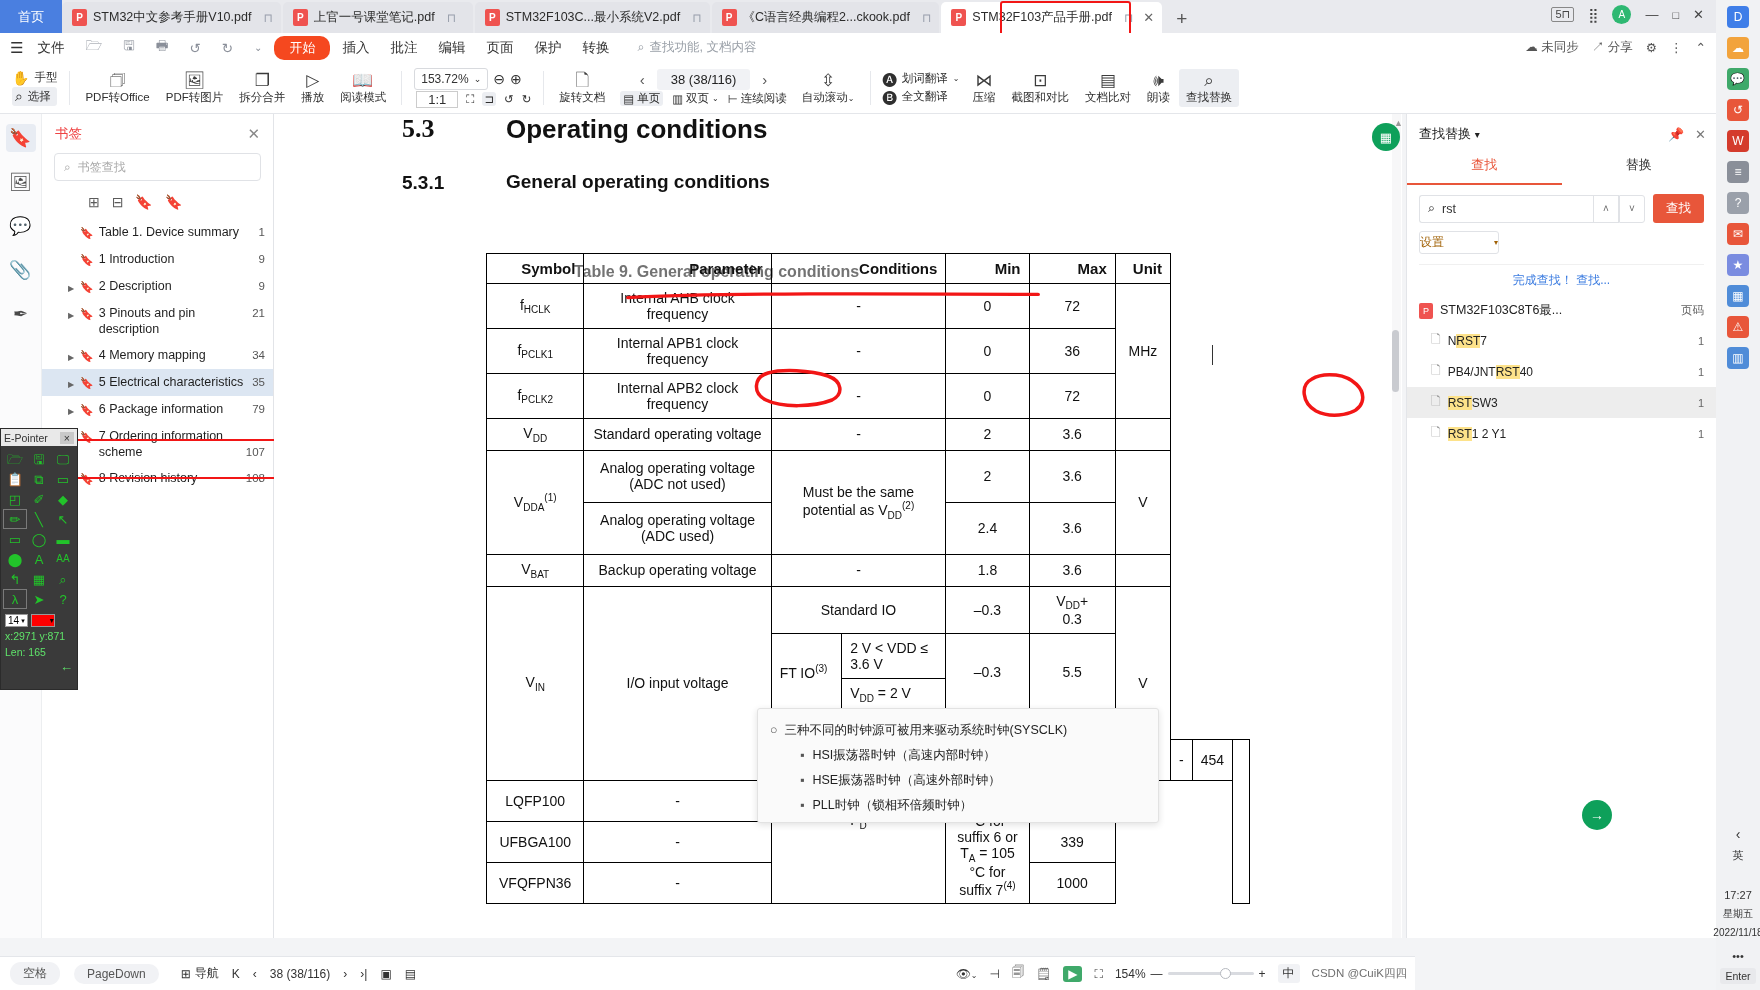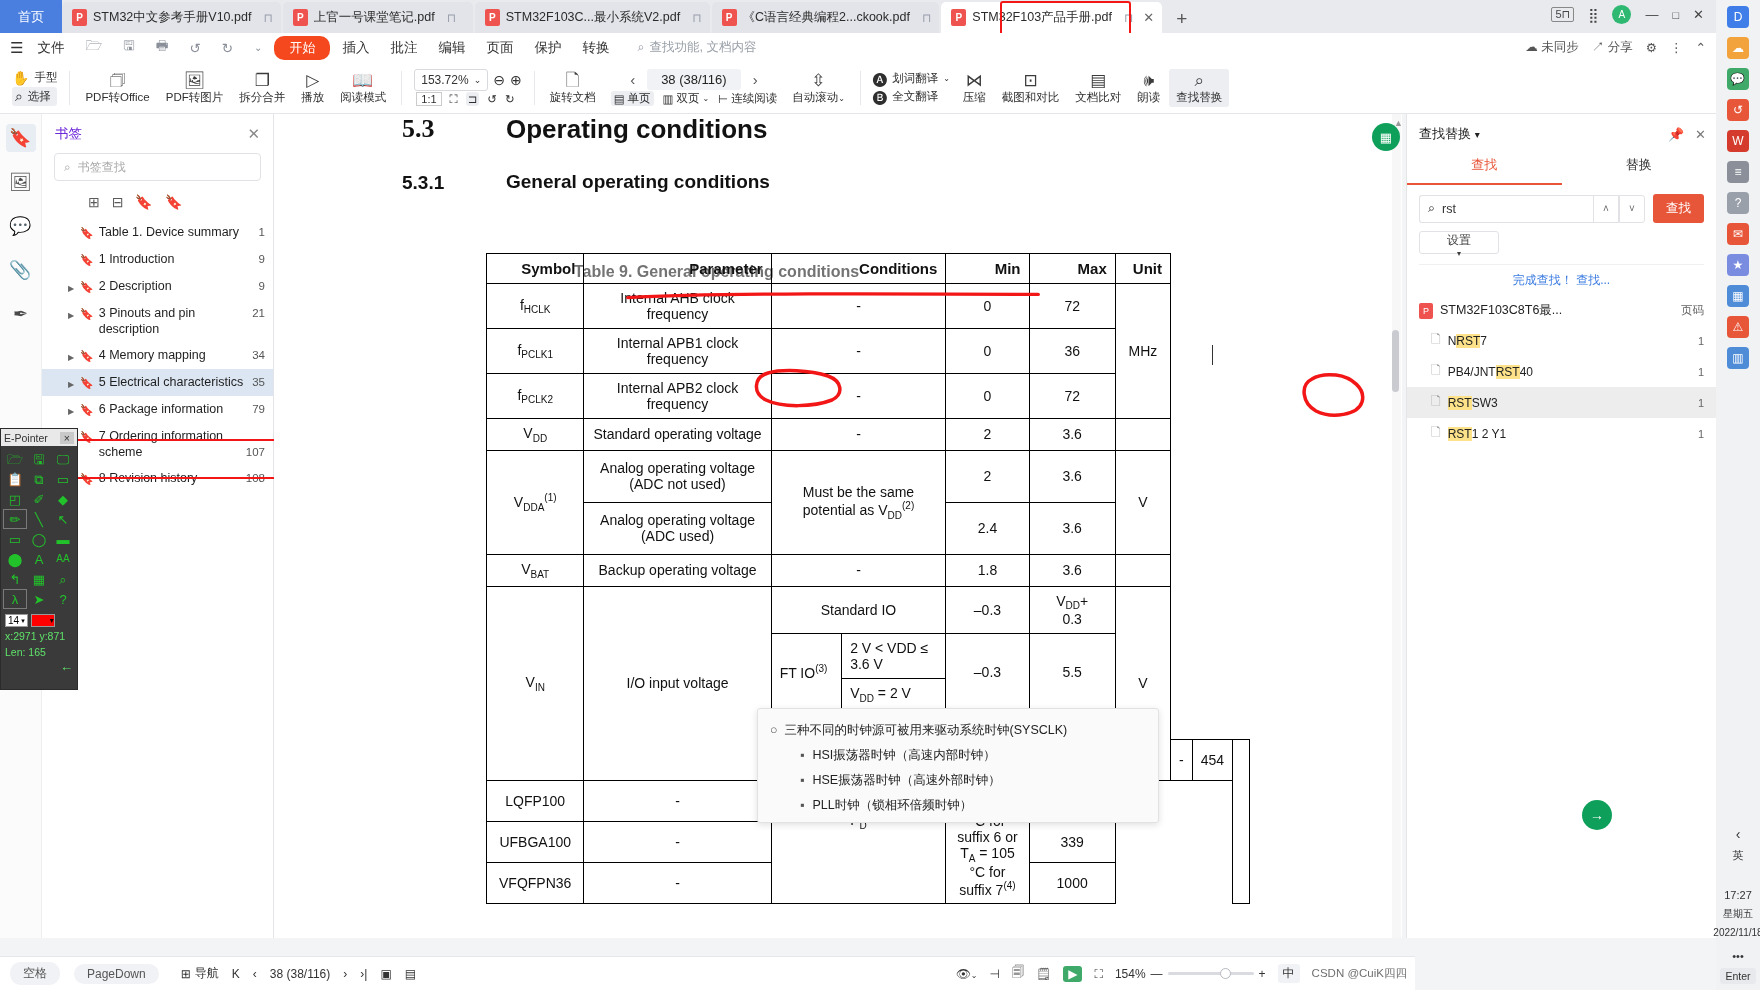--- a/index.html
+++ b/index.html
@@ -96,21 +96,21 @@
   .railicon { font-size: 18px; color: #4a4a4a; width: 30px; height: 28px;
     display: flex; align-items: center; justify-content: center; border-radius: 4px;}
   .railicon.active { background: #e8ecf3; }
   
   .bmpanel {
     position: absolute; left: 42px; top: 114px; width: 232px; height: 824px;
     background: #fff; border-right: 1px solid #e2e4e8;
   }
   .bm-head { display: flex; align-items: center; justify-content: space-between;
     padding: 11px 13px 6px 13px; }
-  .bm-title { font-size: 13.5px; color: #6d28d9; }
+  .bm-title { font-size: 13.5px; color: #ef4444; }
   .bm-close { color: #888; font-size: 15px; }
   .bm-search {
     margin: 4px 12px; height: 28px; border: 1px solid #e0e2e6; border-radius: 4px;
     display: flex; align-items: center; gap: 7px; padding: 0 9px;
     font-size: 12px; color: #aaa;
   }
   .bm-tools { display: flex; gap: 12px; padding: 9px 0 7px 46px; color: #5a5a5a; font-size: 14px;}
   .bm-list { padding: 2px 0 0 0; }
   .bm-item {
     display: flex; align-items: flex-start; gap: 5px;
@@ -228,23 +228,22 @@
     display: flex; align-items: center; justify-content: center;
     color: #666; font-size: 10px;
   }
   .sp-findbtn {
     margin-left: 8px; background: #e8563a; color: #fff; font-size: 12.5px;
     border-radius: 3px; padding: 6px 13px;
   }
   .sp-setting {
     margin: 8px 12px 0 12px; width: 80px; height: 23px;
     border: 1px solid #e0e2e6; border-radius: 3px; font-size: 12px;
-    color: #404040; display: flex; align-items: center; justify-content: space-between;
+    color: #a16207; display: flex; align-items: center; justify-content: space-between;
     padding: 0 0;
-    flex-direction: column;
   }
   .sp-status {
     margin: 10px 12px 0 12px; border-top: 1px solid #f0f0f0; padding: 7px 0;
     font-size: 12px; color: #3a7be0; text-align: center;
   }
   .sp-docrow {
     display: flex; align-items: center; gap: 7px; padding: 6px 12px;
     font-size: 12.5px; color: #222;
   }
   .sp-docrow .pdficon2 {
@@ -428,21 +427,21 @@
     <div class="tstack">
       <div class="trow">
         <span class="zoombox">
           <span>153.72%</span>
           <span style="font-size:9px;">⌄</span>
         </span>
         <span class="gl">⊖</span>
         <span class="gl">⊕</span>
       </div>
       <div class="trow" style="gap:8px;padding-left:2px;">
-        <span style="border:1px solid #ccc;font-size:11px;padding:0 4px;">1:1</span>
+        <span style="border:1px solid #ccc;font-size:13px;padding:0 11px;">1:1</span>
         <span>⛶</span>
         <span class="selbox" style="padding:0 2px;">⊐</span>
         <span>↺</span>
         <span>↻</span>
       </div>
     </div>
     <div class="sep"></div>
 
     <div class="tbtn">
       <span class="gl">🗋</span>

